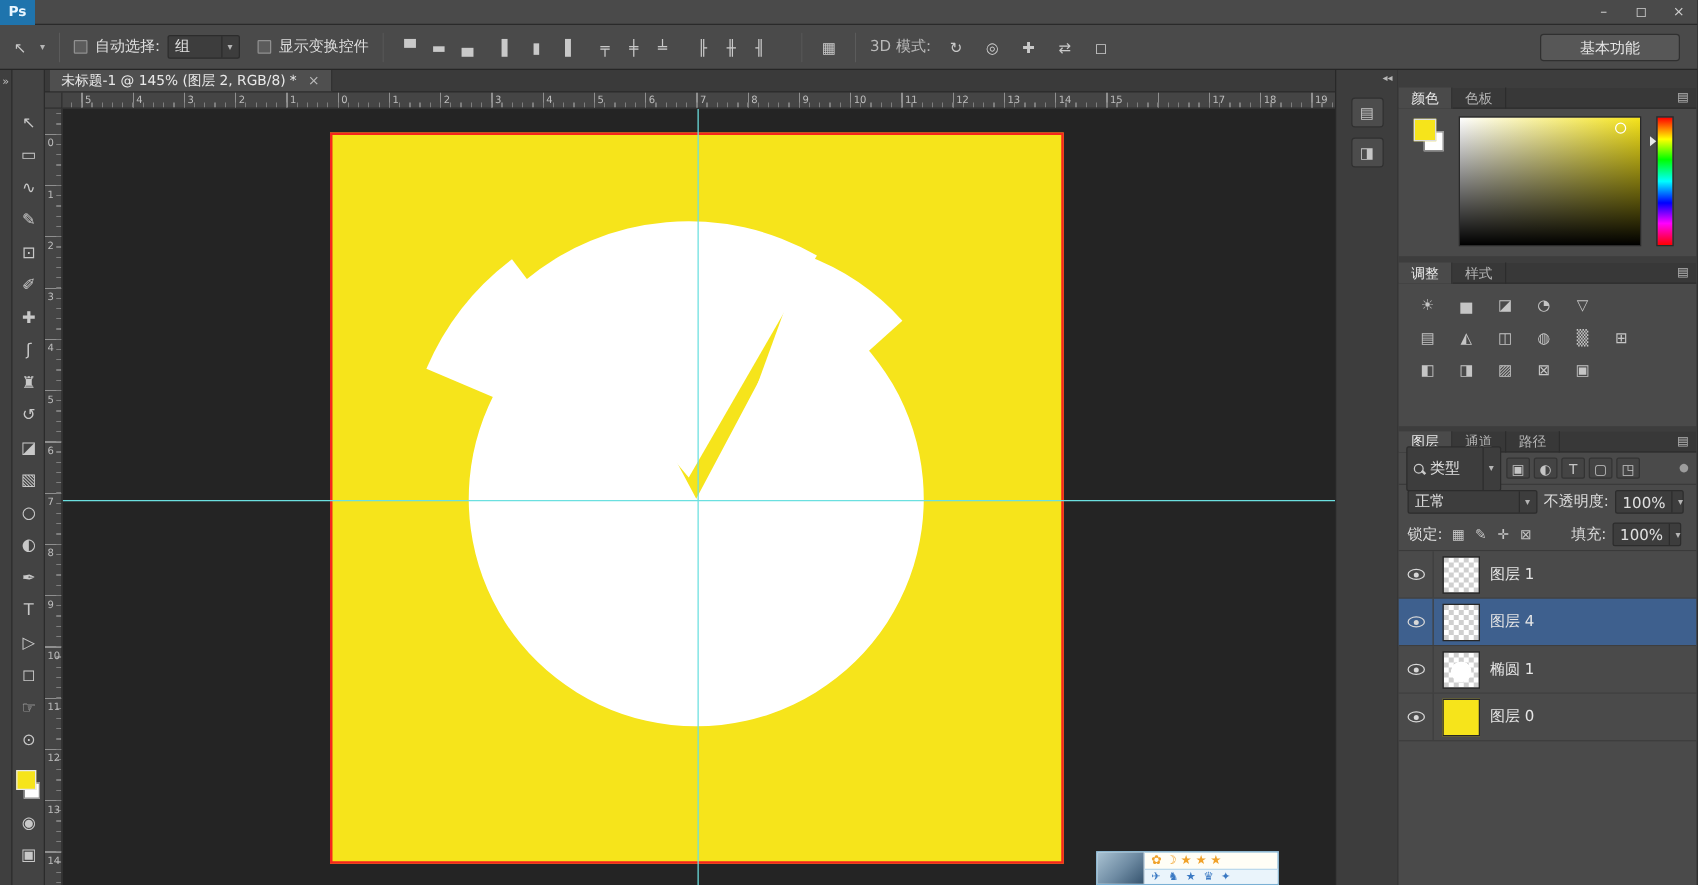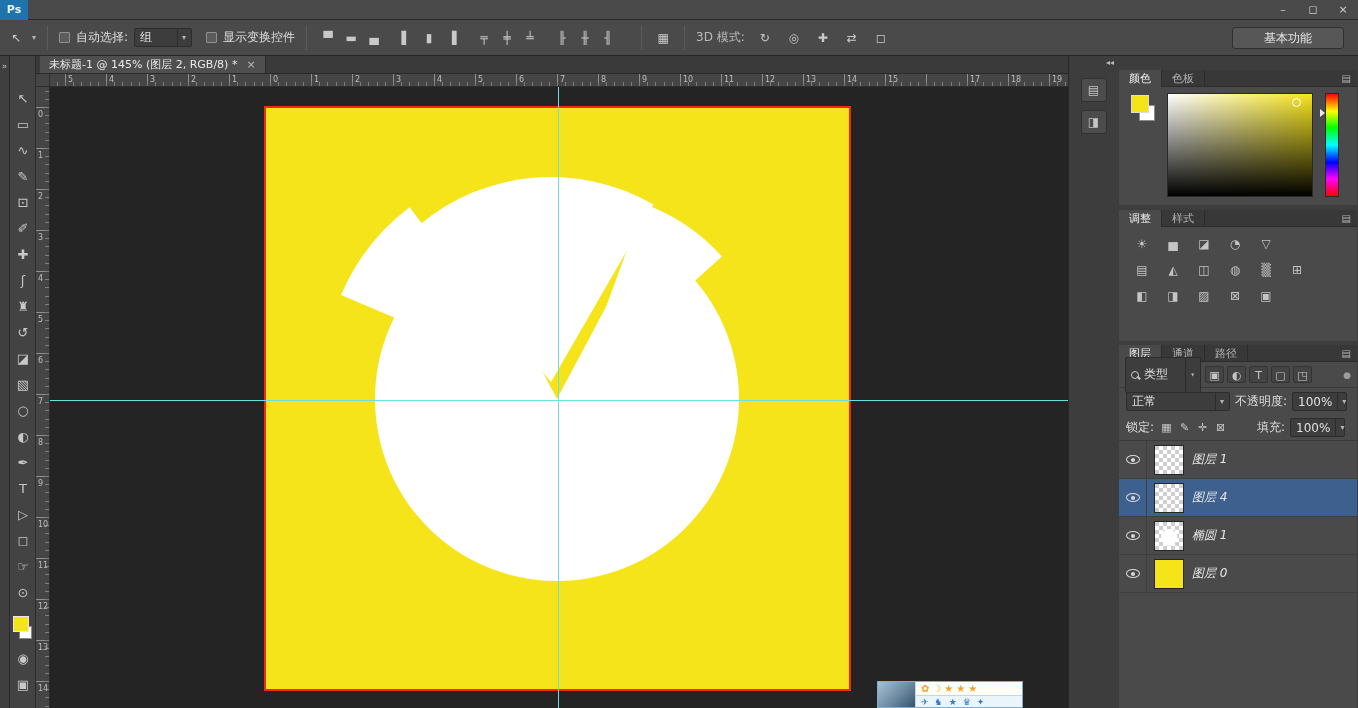--- a/index.html
+++ b/index.html
@@ -97,38 +97,38 @@
   .hue-marker{position:absolute;left:-6px;top:15%;width:0;height:0;
     border-top:4px solid transparent;border-bottom:4px solid transparent;border-left:5px solid #e9e9e9;}
   
   .adj-content{height:114px;padding-top:4px;}
   .adj-label{padding:3px 10px;color:#e0e0e0;}
   .adj-row{display:flex;gap:9px;padding:4px 12px;}
   .adj-icon{width:22px;height:18px;text-align:center;line-height:18px;color:#c5c5c5;font-size:12px;}
   
   .layers-content{position:relative;}
   .filter-row{height:26px;display:flex;align-items:center;gap:4px;padding:0 6px;border-bottom:1px solid #3a3a3a;}
-  .kind-field{width:76px;height:36px;font-family:Liberation Mono, monospace;}
+  .kind-field{width:76px;height:36px;}
   .mag{width:8px;height:8px;border:1.5px solid #c9c9c9;border-radius:50%;position:relative;flex:none;}
   .mag::after{content:"";position:absolute;width:4px;height:1.5px;background:#c9c9c9;right:-3px;bottom:-1px;transform:rotate(45deg);}
   .f-icon{width:19px;height:17px;text-align:center;line-height:17px;color:#c5c5c5;font-size:11px;background:#444;border:1px solid #333;border-radius:2px;}
   .filter-toggle{margin-left:auto;color:#9c9c9c;font-size:9px;}
   .blend-row{height:27px;display:flex;align-items:center;gap:5px;padding:0 7px;}
   .lock-row{height:26px;display:flex;align-items:center;gap:5px;padding:0 7px;border-bottom:1px solid #3a3a3a;}
   .lock-icon{width:15px;text-align:center;color:#c5c5c5;font-size:11px;}
   .layer-row{height:38px;display:flex;align-items:center;border-bottom:1px solid #3e3e3e;background:var(--panel);}
   .layer-row.selected{background:var(--selblue);}
   .eye-cell{width:28px;height:100%;border-right:1px solid #3e3e3e;display:flex;align-items:center;justify-content:center;flex:none;}
   .eye{width:14px;height:9px;border:1px solid #d8d8d8;border-radius:50%;position:relative;}
   .eye::after{content:"";position:absolute;left:4px;top:1.5px;width:4px;height:4px;border-radius:50%;background:#d8d8d8;}
   .thumb{width:30px;height:30px;margin:0 8px 0 7px;border:1px solid #272727;flex:none;}
   .thumb.checker{background:repeating-conic-gradient(#ffffff 0% 25%,#cfcfcf 0% 50%);background-size:8px 8px;}
   .thumb.ellipse{background:radial-gradient(circle at 50% 55%,#fff 0 38%,rgba(0,0,0,0) 40%),repeating-conic-gradient(#ffffff 0% 25%,#cfcfcf 0% 50%);background-size:100% 100%,8px 8px;}
   .thumb.yellow{background:var(--yellow);}
-  .layer-name{color:#e6e6e6;font-size:12px;font-style:italic;}
+  .layer-name{color:#e6e6e6;font-size:12px;}
   
   .popup{position:absolute;left:877px;top:681px;width:146px;height:27px;background:#fffef6;
     border:1px solid #7ab0d4;display:flex;z-index:20;}
   .popup-photo{width:38px;height:100%;flex:none;border-right:1px solid #c8d8e4;
     background:linear-gradient(135deg,#a9c2d2,#6d8aa2 55%,#35536e);}
   .popup-right{flex:1;display:flex;flex-direction:column;}
   .stars-row{height:13px;display:flex;gap:3px;padding-left:5px;color:var(--orange);font-size:10px;line-height:13px;}
   .bottom-row{flex:1;background:#eaf4fb;border-top:1px solid #bcd9ec;color:#3a79c3;font-size:9px;
     display:flex;gap:6px;padding-left:5px;align-items:center;}
 </style>

